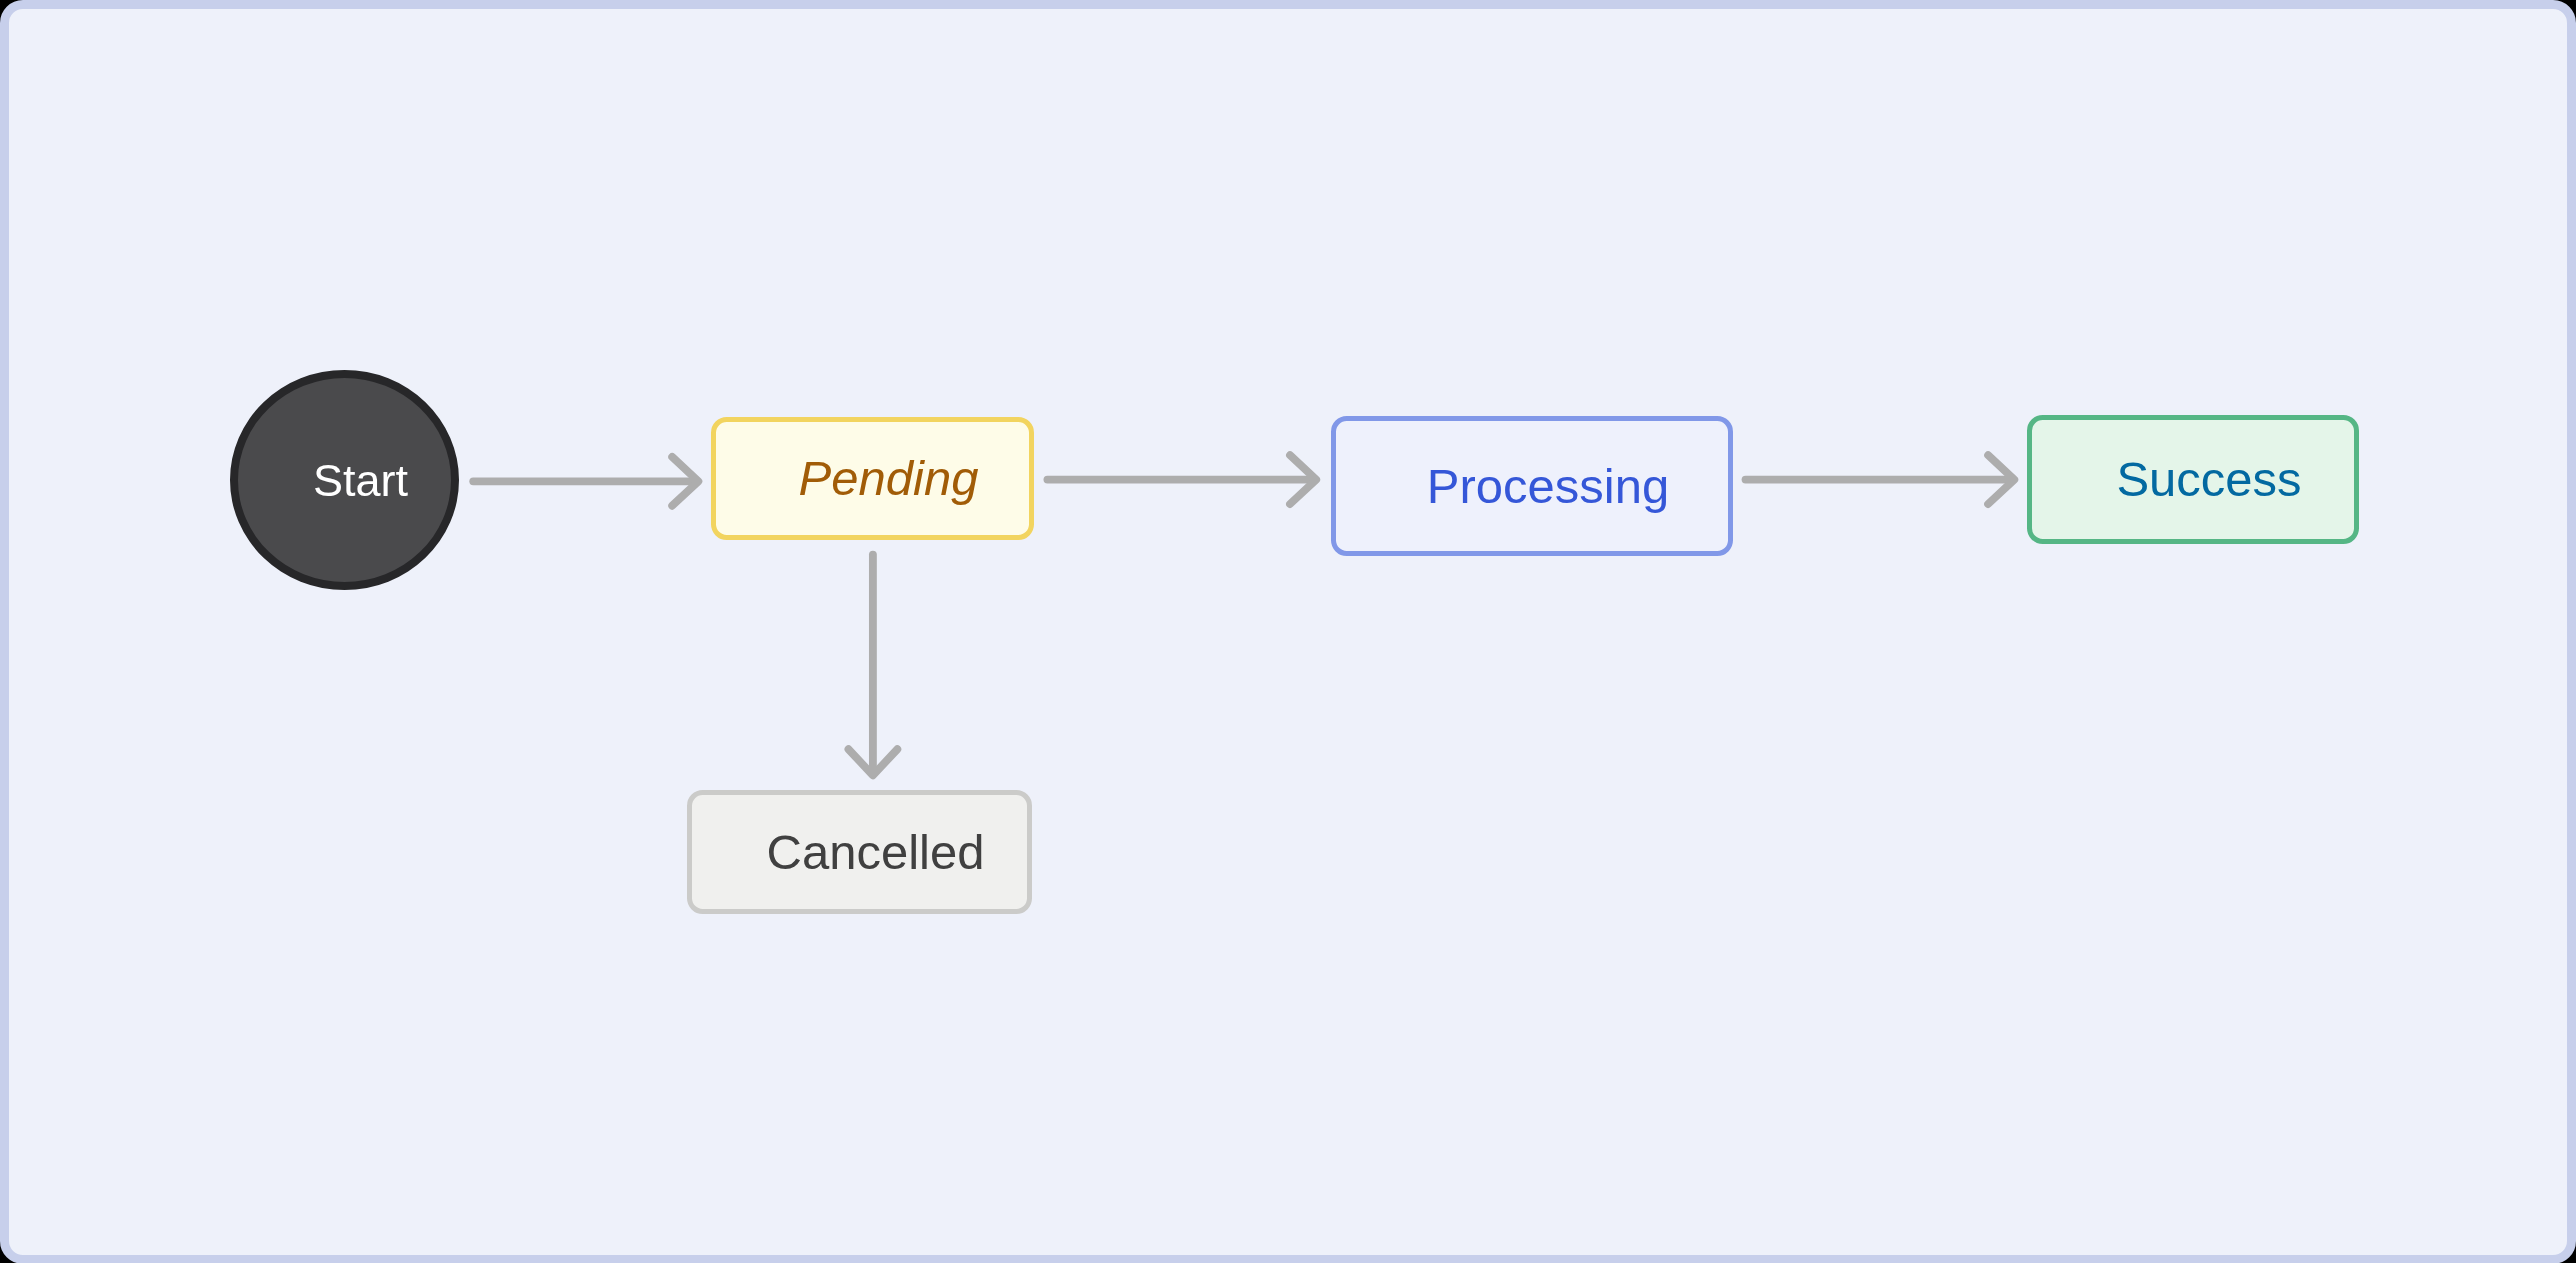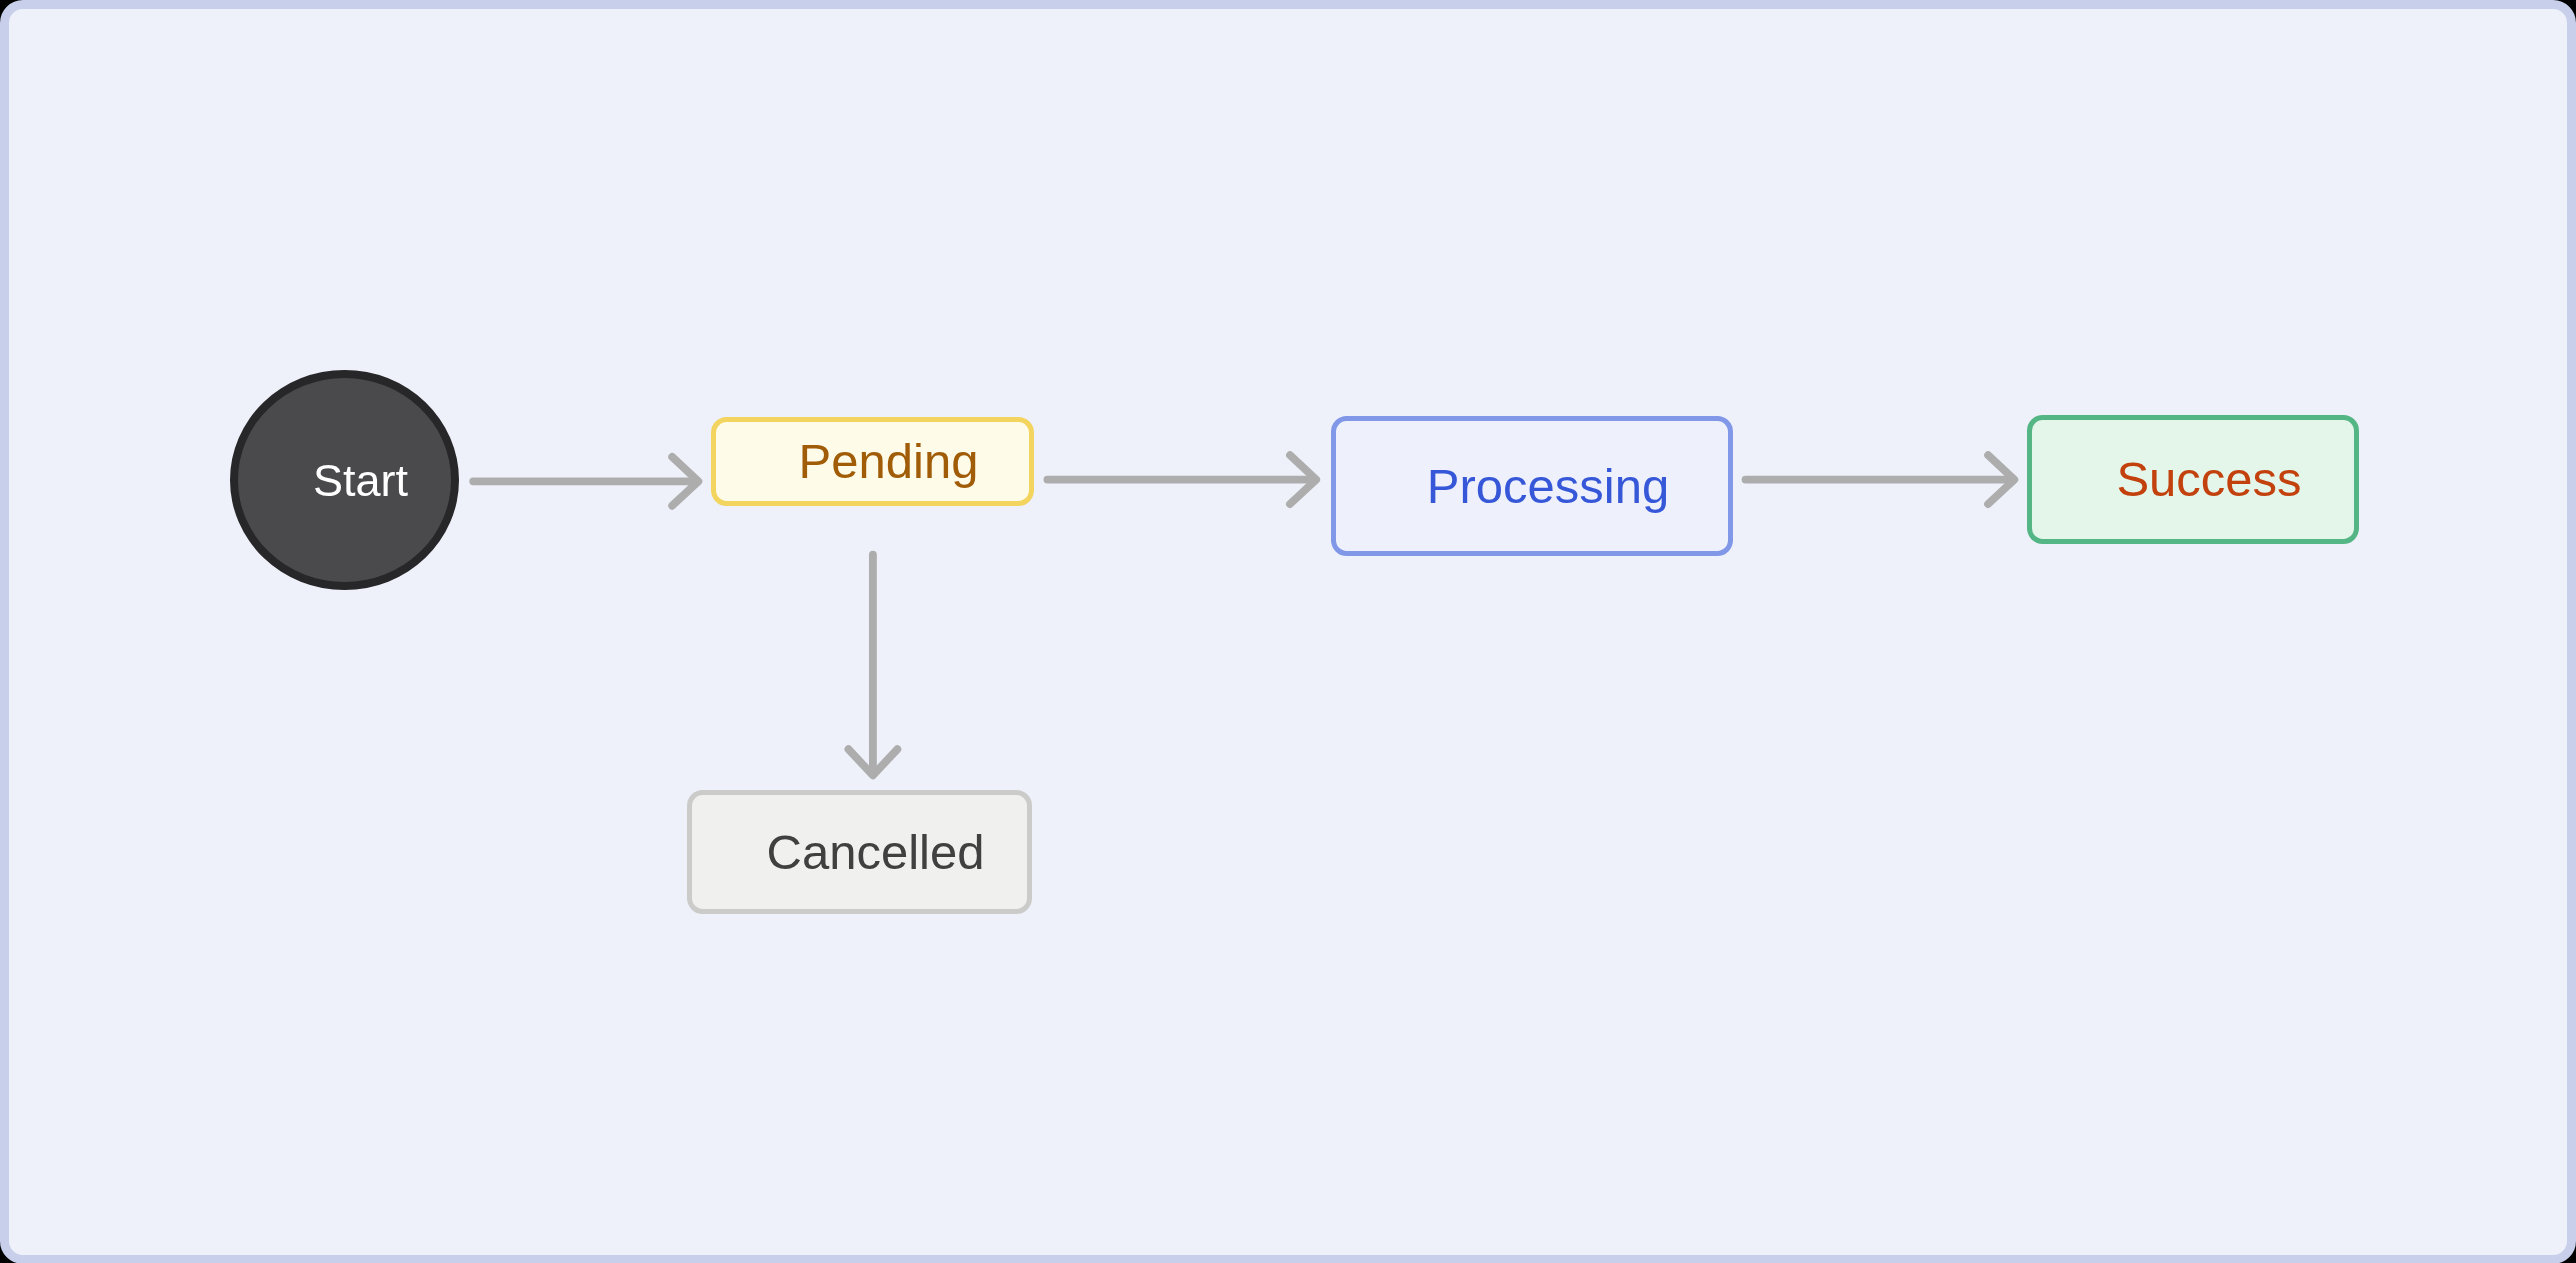--- a/index.html
+++ b/index.html
@@ -63,26 +63,27 @@
     border: 8.7px solid #272729;
     color: #ffffff;
     font-size: 45px;
   }
 
   
   #node-pending {
     left: 702px;
     top: 408px;
     width: 323px;
-    height: 89px;
+    height: 123px;
     background: #fefce8;
     border: 5.2px solid #f2d45f;
     border-radius: 15.7px;
     color: #a15c07;
     font-size: 49px;
+    font-style: italic;
   }
 
   
   #node-processing {
     left: 1322px;
     top: 407px;
     width: 402px;
     height: 140px;
     background: #eef1fc;
     border: 5.2px solid #8198e8;
@@ -93,21 +94,21 @@
 
   
   #node-success {
     left: 2018px;
     top: 406px;
     width: 332px;
     height: 129px;
     background: #e4f5e9;
     border: 5.2px solid #55b685;
     border-radius: 15.7px;
-    color: #c2410c;
+    color: #0369a1;
     font-size: 49px;
   }
 
   
   #node-cancelled {
     left: 678px;
     top: 781px;
     width: 345px;
     height: 124px;
     background: #f0f0ee;

